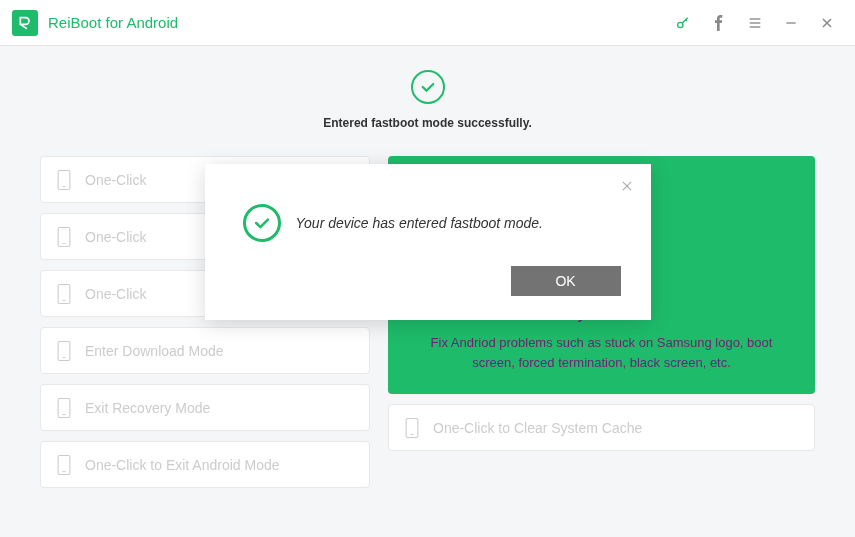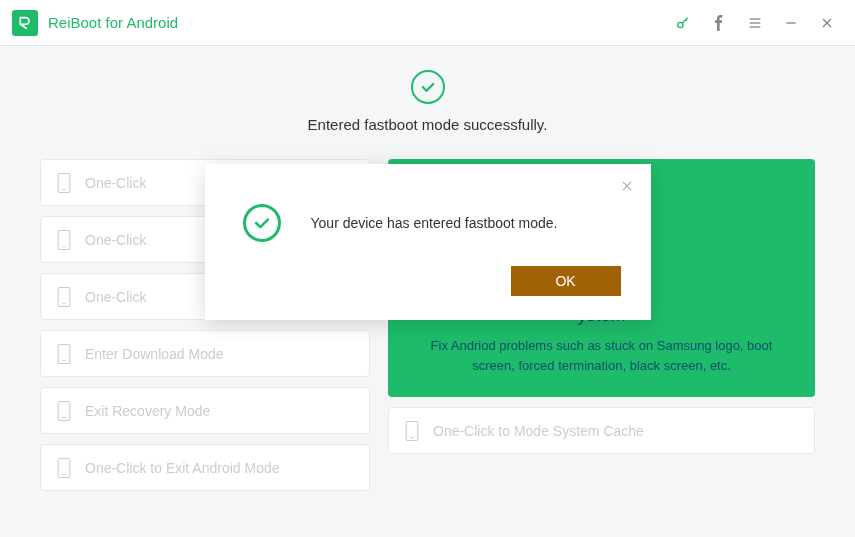--- a/index.html
+++ b/index.html
@@ -80,22 +80,22 @@
       border-radius: 50%;
       margin-bottom: 12px;
     }
     .status-icon svg {
       width: 18px;
       height: 18px;
       stroke: #1ebb6a;
     }
     .status-text {
       color: #333;
-      font-size: 15px;
-      font-weight: 400;
+      font-size: 12px;
+      font-weight: 700;
     }
     .content-grid {
       display: flex;
       gap: 18px;
     }
     .left-col {
       width: 330px;
       display: flex;
       flex-direction: column;
       gap: 10px;
@@ -126,21 +126,21 @@
       flex: 1;
       display: flex;
       flex-direction: column;
       gap: 10px;
     }
     .feature-card {
       background: #1ebb6a;
       border-radius: 4px;
       height: 238px;
       padding: 22px;
-      color: #0c4a6e;
+      color: #701a75;
       display: flex;
       flex-direction: column;
       justify-content: flex-end;
       text-align: center;
     }
     .feature-title {
       font-size: 18px;
       margin-bottom: 10px;
     }
     .feature-desc {
@@ -178,23 +178,24 @@
       align-items: center;
       justify-content: center;
     }
     .modal-close svg {
       width: 14px;
       height: 14px;
     }
     .modal-body {
       display: flex;
       align-items: center;
-      gap: 30px;
+      gap: 15px;
       margin-bottom: 24px;
       padding-left: 8px;
+      font-style: italic;
     }
     .modal-icon {
       width: 38px;
       height: 38px;
       border: 3px solid #1ebb6a;
       border-radius: 50%;
       display: flex;
       align-items: center;
       justify-content: center;
       flex-shrink: 0;
@@ -206,21 +207,21 @@
     }
     .modal-text {
       color: #333;
       font-size: 14px;
     }
     .modal-actions {
       display: flex;
       justify-content: flex-end;
     }
     .modal-ok {
-      background: #a16207;
+      background: #737373;
       color: #fff;
       border: none;
       width: 110px;
       height: 30px;
       font-size: 14px;
       cursor: pointer;
     }
   </style>
 </head>
 <body>
@@ -337,21 +338,21 @@
         <div class="feature-title">ystem</div>
         <div class="feature-desc">Fix Andriod problems such as stuck on Samsung logo, boot screen, forced termination, black screen, etc.</div>
       </div>
       <div class="option-btn">
         <span class="option-icon">
           <svg viewBox="0 0 24 30" fill="none" stroke="currentColor" stroke-width="1.5">
               <rect x="4" y="2" width="16" height="26" rx="2"></rect>
               <line x1="10" y1="24" x2="14" y2="24"></line>
             </svg>
         </span>
-        <span>One-Click to Mode System Cache</span>
+        <span>One-Click to Clear System Cache</span>
       </div>
     </div>
   </div>
 </div>
 
 <div class="modal-overlay">
   <div class="modal">
     <div class="modal-close">
       <svg viewBox="0 0 24 24" fill="none" stroke="currentColor" stroke-width="2">
         <line x1="5" y1="5" x2="19" y2="19"></line>

